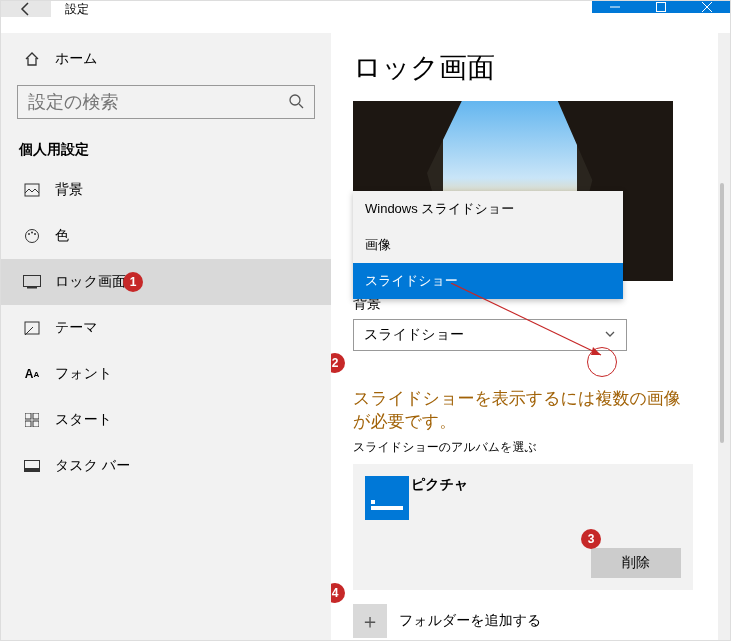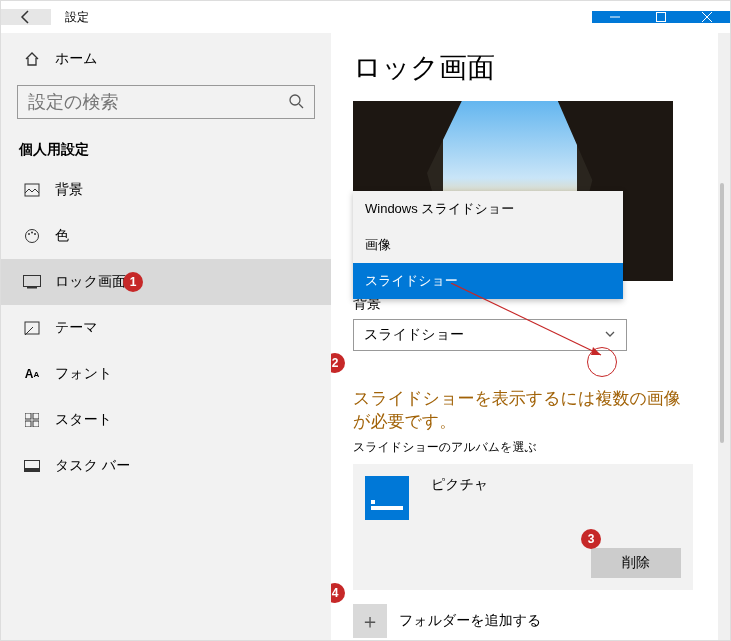--- a/index.html
+++ b/index.html
@@ -1,19 +1,19 @@
 <!DOCTYPE html>
 <html><head>
 <meta charset="utf-8">
 <style>
   * { box-sizing: border-box; margin: 0; padding: 0; }
   body { font-family: "Yu Gothic UI", "Segoe UI", Meiryo, sans-serif; font-size: 14px; color: #000; background: #fff; }
   .window { width: 731px; height: 641px; position: relative; display: flex; flex-direction: column; border: 1px solid #ddd; overflow: hidden; }
   
-  .titlebar { height: 32px; display: flex; align-items: center; }
+  .titlebar { height: 32px; display: flex; align-items: flex-start; }
   .tb-left { width: 50px; background: #e6e6e6; display: flex; align-items: center; justify-content: center; }
   .tb-title { flex: 0 0 280px; background: #fff; display: flex; align-items: center; padding-left: 14px; font-size: 12px; }
   .tb-spacer { flex: 1; background: #fff; }
   .tb-ctrls { display: flex; }
   .tb-btn { width: 46px; background: #0078d7; color: #fff; display: flex; align-items: center; justify-content: center; }
   .tb-btn svg { stroke: #fff; fill: none; }
   
   .body { flex: 1; display: flex; min-height: 0; }
   .sidebar { width: 330px; background: #f2f2f2; display: flex; flex-direction: column; padding-top: 6px; position: relative; }
   .home-row { display: flex; align-items: center; height: 40px; padding-left: 22px; gap: 14px; }
@@ -37,21 +37,21 @@
   .cave-right { position: absolute; right:0; top:0; bottom:0; width:36%; background:#1d1712; clip-path: polygon(100% 0, 0 0, 30% 44%, 20% 68%, 40% 100%, 100% 100%); }
   .sand { position:absolute; left:0; right:0; bottom:0; height:22%; background:#8d6b45; }
   .dropdown { position: absolute; left: 0; top: 90px; width: 270px; background: #f2f2f2; box-shadow: 0 2px 6px rgba(0,0,0,0.25); }
   .dd-item { height: 36px; display: flex; align-items: center; padding: 0 12px; font-size: 13px; }
   .dd-item.sel { background: #0078d7; color: #fff; }
   .section-label { margin-top: 14px; font-size: 14px; }
   .combo { margin-top: 6px; width: 274px; height: 32px; border: 1px solid #999; display: flex; align-items: center; padding: 0 10px; justify-content: space-between; background: #fff; position: relative; }
   .warn { color: #a16207; font-size: 17px; margin-top: 36px; }
   .album-label { margin-top: 6px; font-size: 12px; }
   .album-box { margin-top: 8px; width: 340px; background: #f2f2f2; padding: 12px; }
-  .album-top { display: flex; align-items: flex-start; gap: 22px; }
+  .album-top { display: flex; align-items: flex-start; gap: 2px; font-weight: bold; }
   .thumb-ico { width: 44px; height: 44px; background: #0078d7; position: relative; }
   .thumb-ico::after { content:""; position:absolute; left:6px; right:6px; bottom:10px; height:4px; background:#fff; }
   .thumb-ico::before { content:""; position:absolute; left:6px; width:4px; height:4px; bottom:16px; background:#fff; }
   .album-row2 { display: flex; justify-content: flex-end; margin-top: 28px; }
   .del-btn { width: 90px; height: 30px; background: #ccc; display:flex; align-items:center; justify-content:center; font-size:14px; }
   .addrow { margin-top: 14px; display: flex; align-items: center; gap: 12px; }
   .addbtn { width: 34px; height: 34px; background: #d9d9d9; display:flex; align-items:center; justify-content:center; font-size: 20px; color:#555; }
   
   .bub { position: absolute; width: 20px; height: 20px; border-radius: 50%; background: #c62828; color:#fff; font-size:12px; font-weight:600; display:flex; align-items:center; justify-content:center; z-index: 30; }
   .ring { position:absolute; border:1.5px solid #c62828; border-radius:50%; z-index:29; }

